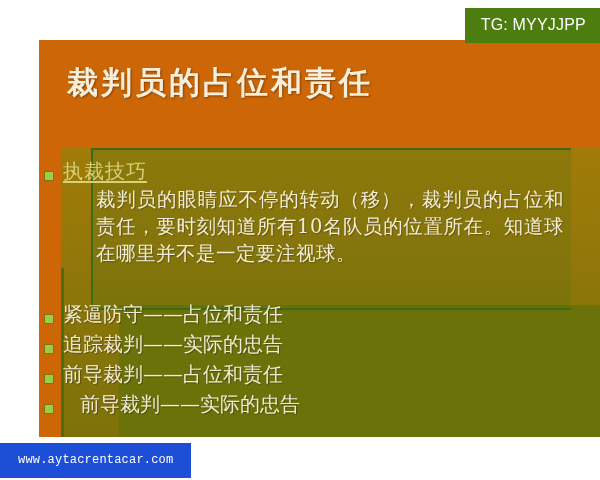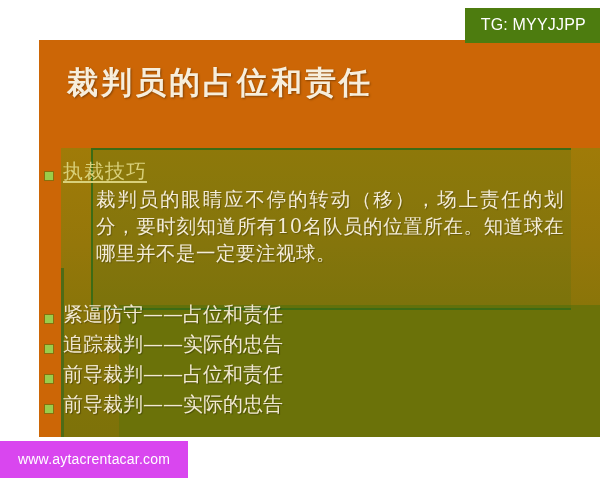--- a/index.html
+++ b/index.html
@@ -163,24 +163,24 @@
     font-family: "Liberation Sans", sans-serif;
     font-size: 16px;
     padding: 8px 14px 9px 16px;
     letter-spacing: 0.2px;
     white-space: nowrap;
   }
   #site-watermark {
     position: absolute;
     left: 0;
     bottom: 2px;
-    background: #d946ef;
+    background: #1d4ed8;
     color: #ffffff;
-    font-family: Liberation Sans, sans-serif;
-    font-size: 14px;
+    font-family: Liberation Mono, monospace;
+    font-size: 12px;
     padding: 10px 18px 11px 18px;
     letter-spacing: 0.2px;
     white-space: nowrap;
   }
 </style>
 </head>
 <body>
 
 <div id="slide">
 
@@ -196,39 +196,39 @@
 
   <div class="content">
 
     <div id="slide-title">裁判员的占位和责任</div>
 
     <div class="bullet-row" style="left:6px; top:118px;">
       <span class="bullet-marker"></span>
       <span class="bullet-text heading-link">执裁技巧</span>
     </div>
 
-    <div id="body-paragraph">裁判员的眼睛应不停的转动（移），场上责任的划分，要时刻知道所有10名队员的位置所在。知道球在哪里并不是一定要注视球。</div>
+    <div id="body-paragraph">裁判员的眼睛应不停的转动（移），裁判员的占位和责任，要时刻知道所有10名队员的位置所在。知道球在哪里并不是一定要注视球。</div>
 
 
     <div class="bullet-row" style="left:6px; top:261px;">
       <span class="bullet-marker"></span>
       <span class="bullet-text plain-item">紧逼防守——占位和责任</span>
     </div>
 
     <div class="bullet-row" style="left:6px; top:291px;">
       <span class="bullet-marker"></span>
       <span class="bullet-text plain-item">追踪裁判——实际的忠告</span>
     </div>
 
     <div class="bullet-row" style="left:6px; top:321px;">
       <span class="bullet-marker"></span>
       <span class="bullet-text plain-item">前导裁判——占位和责任</span>
     </div>
 
-    <div class="bullet-row" style="left:6px; top:351px;">
+    <div class="bullet-row" style="left:6px; top:351px;gap:17px;">
       <span class="bullet-marker"></span>
       <span class="bullet-text plain-item">前导裁判——实际的忠告</span>
     </div>
 
 
   </div>
 </div>
 
 <div id="tg-badge">TG: MYYJJPP</div>
 <div id="site-watermark">www.aytacrentacar.com</div>

